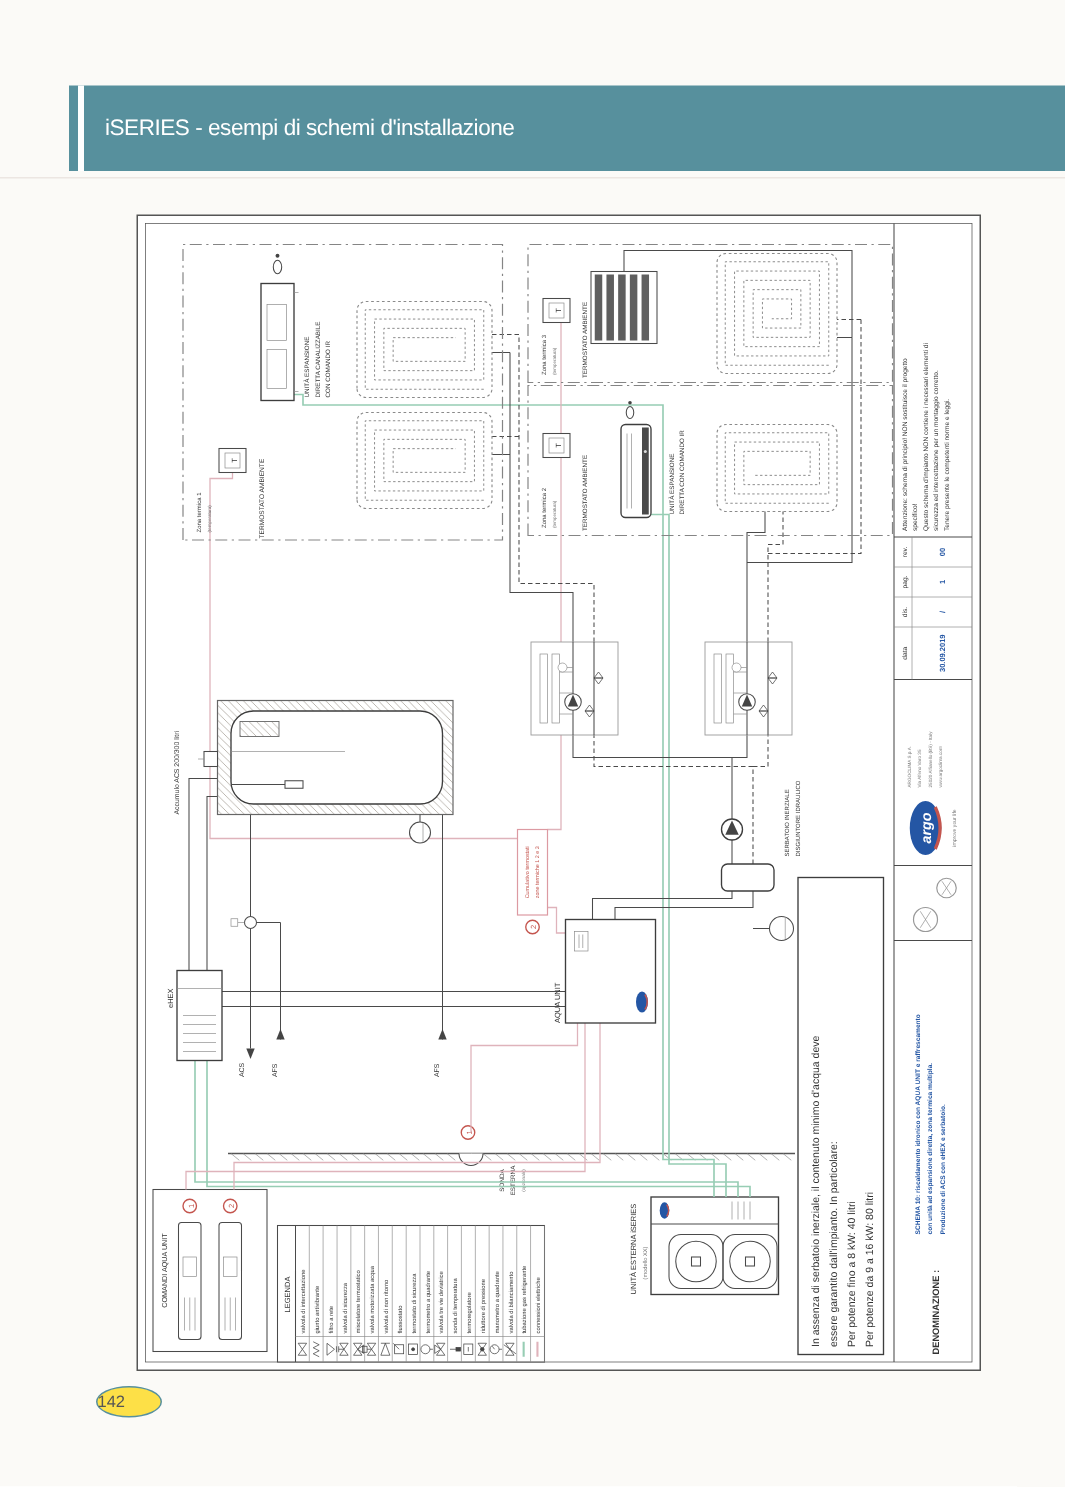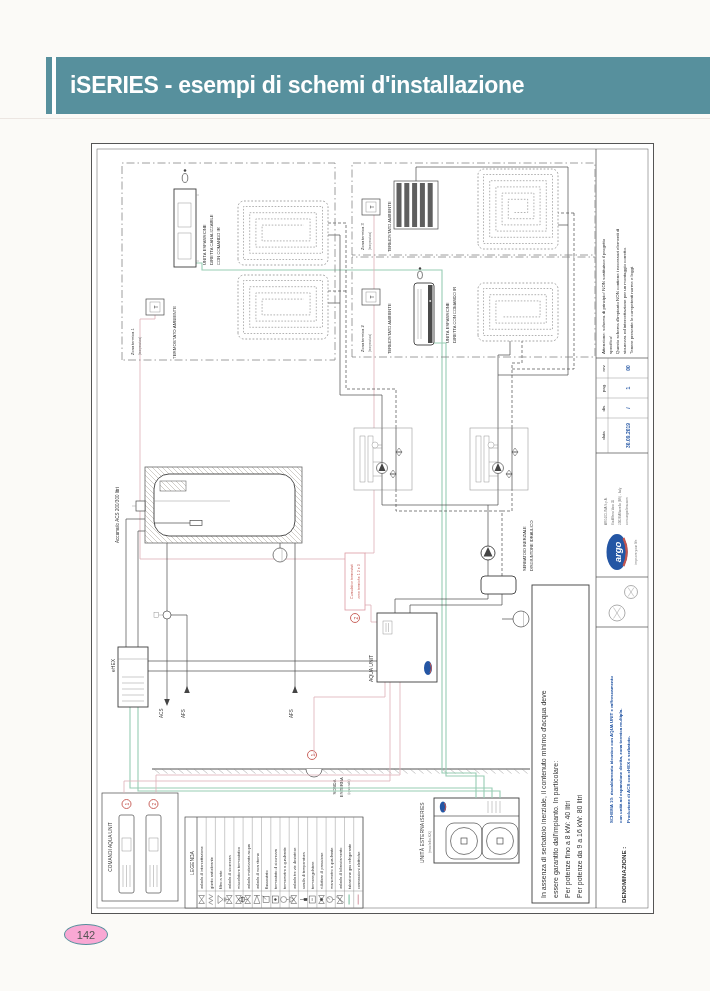--- a/index.html
+++ b/index.html
@@ -4,28 +4,28 @@
 <style>
   :root{
     --teal:#57909d; --red:#c4554e; --blue:#2456a4; --green:#97cdb4; --pink:#dfb3bb;
   }
   html,body{margin:0;padding:0;}
   .page{position:relative;width:710px;height:991px;background:#fbfaf7;overflow:hidden;
         font-family:"Liberation Sans",sans-serif;}
   .header{position:absolute;left:46px;top:57px;width:664px;height:57px;background:var(--teal);}
   .header-stripe{position:absolute;left:6px;top:0;width:3.5px;height:100%;background:#fff;}
   .header-title{position:absolute;left:24px;top:0;height:100%;display:flex;align-items:center;
-        color:#fff;font-size:23px;font-weight:bold;letter-spacing:-0.3px;}
+        color:#fff;font-size:15px;font-weight:normal;letter-spacing:-0.3px;}
   .hairline{position:absolute;left:0;top:118px;width:710px;height:1px;background:#ece6e2;}
   .diagram-wrap{position:absolute;left:90px;top:142px;width:565px;height:773px;}
   .sheet{position:absolute;left:0;top:0;width:773px;height:565px;
          transform-origin:0 0;transform:rotate(-90deg) translateX(-773px);}
   .page-number{position:absolute;left:64px;top:924px;width:42px;height:19px;
          border:1.6px solid var(--teal);border-radius:50%;display:flex;align-items:center;
-         justify-content:center;color:#555;font-size:11px;background:#f9a8d4;}
+         color:#555;font-size:11px;background:#fde047;}
 
   
   .t{font-family:"Liberation Sans",sans-serif;fill:#333;}
   .t30{font-size:3px}.t31{font-size:3.1px}.t34{font-size:3.4px}.t36{font-size:3.6px}
   .t38{font-size:3.8px}.t39{font-size:3.9px}.t40{font-size:4px}.t42{font-size:4.2px}
   .t44{font-size:4.4px}.t46{font-size:4.6px}.t48{font-size:4.8px}.t50{font-size:5px}
   .t62b{font-size:6.2px;font-weight:bold}.t70{font-size:7px}
   .mid{text-anchor:middle}
   .blue{fill:var(--blue);font-weight:bold}
   .red{fill:var(--red)}

